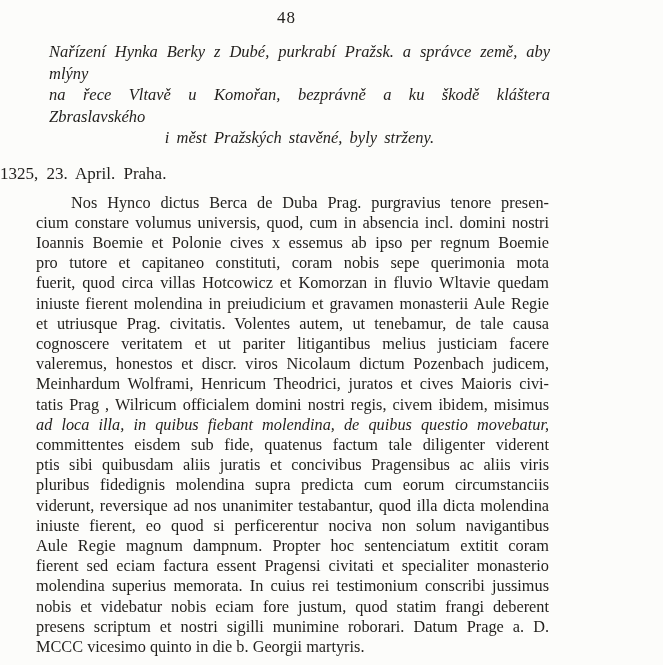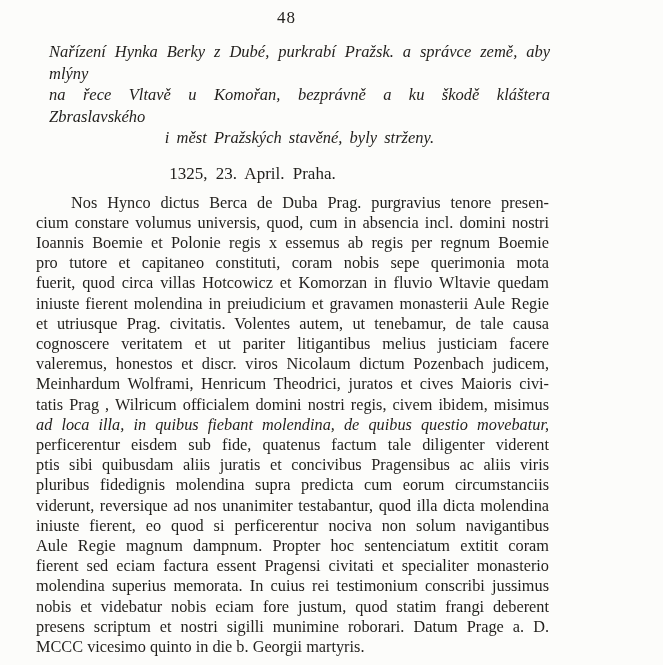--- a/index.html
+++ b/index.html
@@ -23,21 +23,21 @@
     margin: 13px 23px 0 49px;
     font-style: italic;
     font-size: 16.5px;
     line-height: 21.5px;
     word-spacing: 3px;
   }
   .heading-line { text-align: justify; text-align-last: justify; }
   .heading-line.center { text-align: center; text-align-last: center; }
   .dateline {
     margin-top: 15px;
-    text-align: center;
+    text-align: left;
     padding-right: 68px;
     font-size: 17px;
     word-spacing: 4px;
   }
   .body-text {
     margin: 9px 24px 0 36px;
     font-size: 16.3px;
     line-height: 20.2px;
   }
   .body-line { text-align: justify; text-align-last: justify; }
@@ -61,31 +61,31 @@
       <div class="heading-line italic">Nařízení Hynka Berky z Dubé, purkrabí Pražsk. a správce země, aby mlýny</div>
       <div class="heading-line italic">na řece Vltavě u Komořan, bezprávně a ku škodě kláštera Zbraslavského</div>
       <div class="heading-line italic center">i měst Pražských stavěné, byly strženy.</div>
     </div>
 
   <div class="dateline">1325, 23. April. Praha.</div>
 
   <div class="body-text">
       <div class="body-line indent">Nos Hynco dictus Berca de Duba Prag. purgravius tenore presen-</div>
       <div class="body-line">cium constare volumus universis, quod, cum in absencia incl. domini nostri</div>
-      <div class="body-line">Ioannis Boemie et Polonie regis x essemus ab regis per regnum Boemie</div>
+      <div class="body-line">Ioannis Boemie et Polonie cives x essemus ab ipso per regnum Boemie</div>
       <div class="body-line">pro tutore et capitaneo constituti, coram nobis sepe querimonia mota</div>
       <div class="body-line">fuerit, quod circa villas Hotcowicz et Komorzan in fluvio Wltavie quedam</div>
       <div class="body-line">iniuste fierent molendina in preiudicium et gravamen monasterii Aule Regie</div>
       <div class="body-line">et utriusque Prag. civitatis. Volentes autem, ut tenebamur, de tale causa</div>
       <div class="body-line">cognoscere veritatem et ut pariter litigantibus melius justiciam facere</div>
       <div class="body-line">valeremus, honestos et discr. viros Nicolaum dictum Pozenbach judicem,</div>
       <div class="body-line">Meinhardum Wolframi, Henricum Theodrici, juratos et cives Maioris civi-</div>
       <div class="body-line">tatis Prag , Wilricum officialem domini nostri regis, civem ibidem, misimus</div>
       <div class="body-line italic">ad loca illa, in quibus fiebant molendina, de quibus questio movebatur,</div>
-      <div class="body-line">perficerentur eisdem sub fide, quatenus factum tale diligenter viderent</div>
+      <div class="body-line">committentes eisdem sub fide, quatenus factum tale diligenter viderent</div>
       <div class="body-line">ptis sibi quibusdam aliis juratis et concivibus Pragensibus ac aliis viris</div>
       <div class="body-line">pluribus fidedignis molendina supra predicta cum eorum circumstanciis</div>
       <div class="body-line">viderunt, reversique ad nos unanimiter testabantur, quod illa dicta molendina</div>
       <div class="body-line">iniuste fierent, eo quod si perficerentur nociva non solum navigantibus</div>
       <div class="body-line">Aule Regie magnum dampnum.  Propter hoc sentenciatum extitit coram</div>
       <div class="body-line">fierent sed eciam factura essent Pragensi civitati et specialiter monasterio</div>
       <div class="body-line">molendina superius memorata. In cuius rei testimonium conscribi jussimus</div>
       <div class="body-line">nobis et videbatur nobis eciam fore justum, quod statim frangi deberent</div>
       <div class="body-line">presens scriptum et nostri sigilli munimine roborari.  Datum Prage a. D.</div>
       <div class="body-line last">MCCC vicesimo quinto in die b. Georgii martyris.</div>

